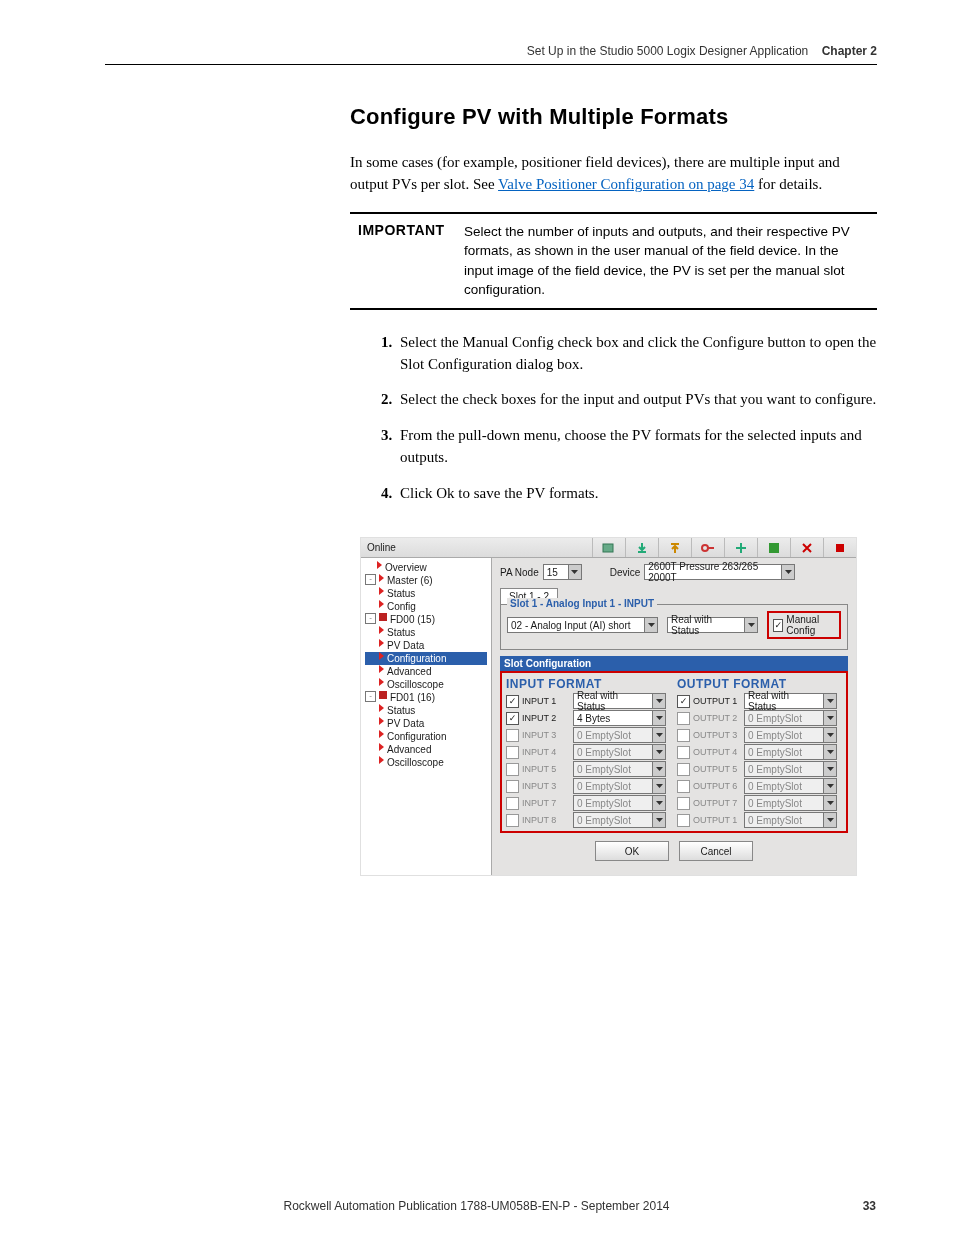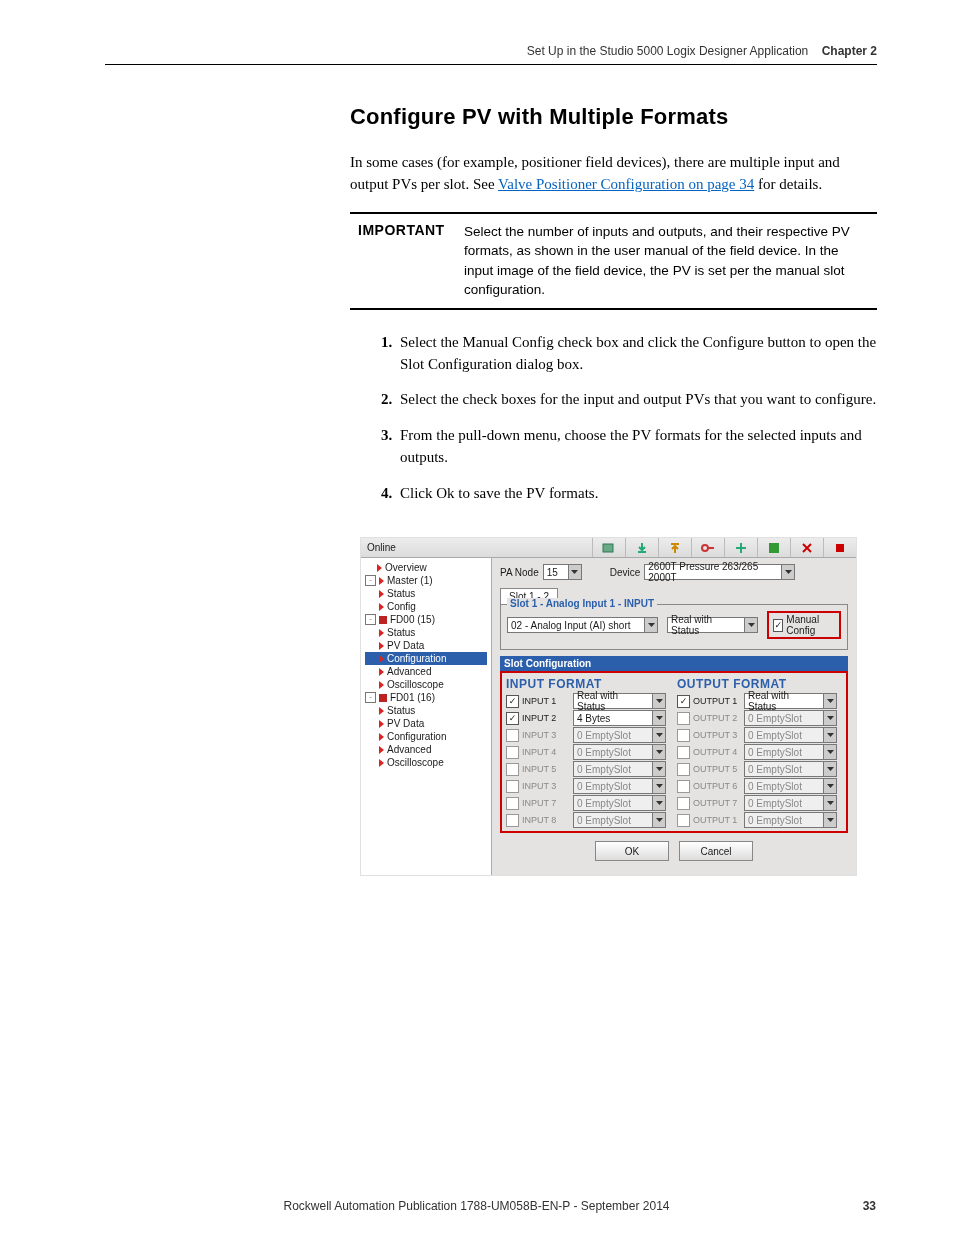--- a/index.html
+++ b/index.html
@@ -19,21 +19,21 @@
   ol.steps li{font-size:15px;line-height:1.45;margin:0 0 14px 0;padding-left:4px}
   ol.steps li::marker{font-weight:bold}
   .shot{position:absolute;top:537px;left:360px;width:495px;border:1px solid #e0e0e0;font-family:Tahoma,Arial,sans-serif;font-size:10px;color:#1a1a1a;background:#e4e3e2}
   .shot .topbar{display:flex;align-items:center;height:19px;background:linear-gradient(#ececec,#dcdcdc);border-bottom:1px solid #aaa}
   .shot .topbar .spacer{flex:1}
   .tb-btn{width:32px;height:19px;display:flex;align-items:center;justify-content:center;border-left:1px solid #bbb}
   .tb-btn svg{display:block}
   .tb-btn.red svg path{stroke:#c00;fill:#c00}
   .shot .body{display:flex}
   .tree{width:122px;background:#fff;border-right:1px solid #aaa;padding:3px 4px 30px 4px}
-  .tree .ln{display:flex;align-items:center;height:13px;line-height:13px;white-space:nowrap}
+  .tree .ln{display:flex;align-items:flex-start;height:13px;line-height:13px;white-space:nowrap}
   .pm{display:inline-block;width:9px;height:9px;border:1px solid #777;text-align:center;line-height:8px;font-size:8px;margin-right:3px;color:#777;background:#fff}
   .pm.none{border:none}
   .ic-tri{width:0;height:0;border-left:5px solid #d22;border-top:4px solid transparent;border-bottom:4px solid transparent;display:inline-block;margin-right:3px}
   .ic-sq{width:8px;height:8px;background:#b22;display:inline-block;margin-right:3px}
   .tree .sel{background:#2b5fab;color:#fff}
   .main{flex:1;padding:6px 8px 4px 8px;position:relative;background:#e4e3e2}
   .row-top{display:flex;align-items:center;gap:4px;margin-bottom:6px}
   .lbl{font-size:10px}
   .input{background:#fff;border:1px solid #777;height:14px;padding:0 3px;display:inline-flex;align-items:center;font-size:10px}
   .dd{display:inline-flex;align-items:stretch}
@@ -146,21 +146,21 @@
     <div class="body">
       <div class="tree">
         <div class="ln">
             <span class="pm none"></span>
             <span class="ic-tri"></span>
             <span>Overview</span>
           </div>
         <div class="ln">
             <span class="pm">-</span>
             <span class="ic-tri"></span>
-            <span>Master (1)</span>
+            <span>Master (6)</span>
           </div>
         <div class="ln" style="padding-left:14px">
             <span class="ic-tri"></span>
             <span>Status</span>
           </div>
         <div class="ln" style="padding-left:14px">
             <span class="ic-tri"></span>
             <span>Config</span>
           </div>
         <div class="ln">

